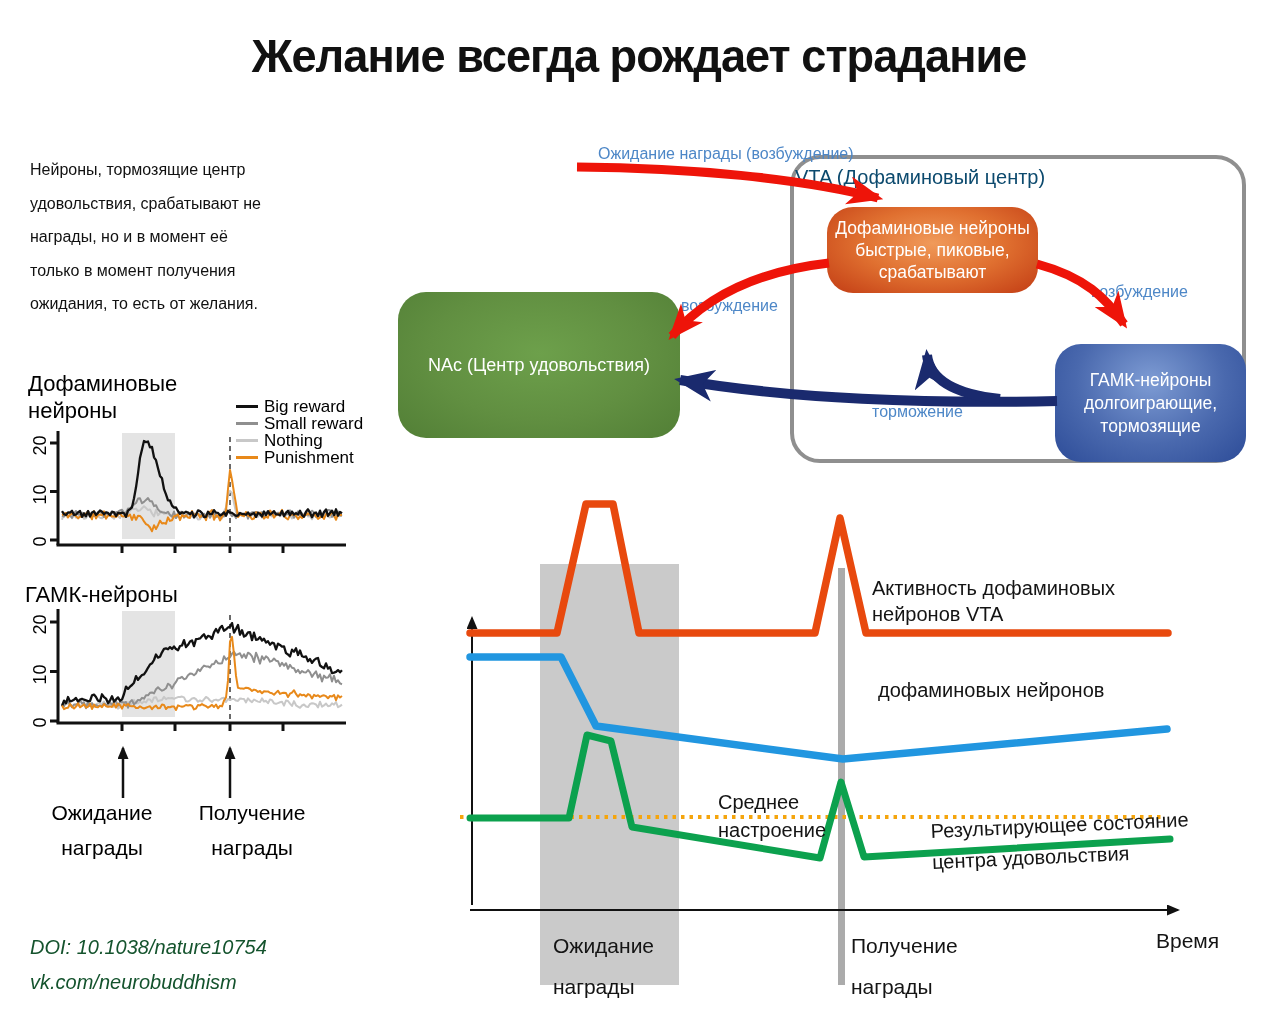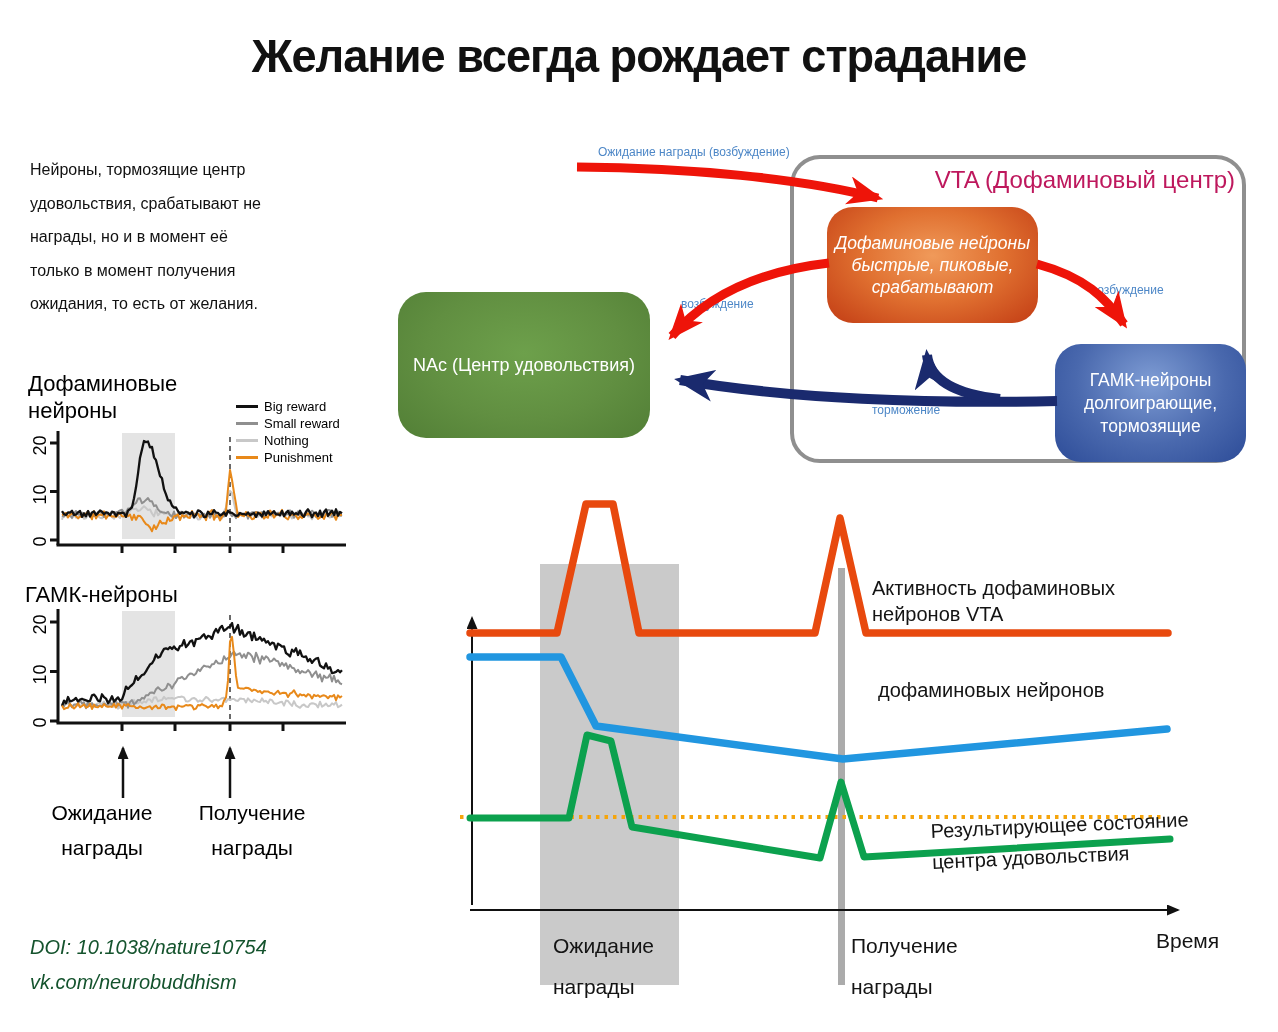--- a/index.html
+++ b/index.html
@@ -6,34 +6,34 @@
   .page{position:relative;width:1278px;height:1032px;background:#fff;overflow:hidden;
         font-family:"Liberation Sans",sans-serif;color:#111;}
   .abs{position:absolute;}
   .title{left:0;top:28px;width:1278px;text-align:center;font-size:47px;font-weight:bold;
          letter-spacing:-1px;transform:scaleX(.96);}
   .intro{left:30px;top:153px;width:340px;font-size:16px;line-height:33.5px;}
   .chart-title{font-size:22px;line-height:27px;color:#000;}
   .ytick{width:40px;text-align:center;font-size:18px;transform:rotate(-90deg);color:#000;}
   .legend-row{display:flex;align-items:center;height:17px;}
   .legend-swatch{display:inline-block;width:22px;height:3.6px;margin-right:6px;}
-  .legend-label{font-size:13px;color:#000;}
+  .legend-label{font-size:17px;color:#000;}
   .ev-label{width:120px;text-align:center;font-size:21px;line-height:35px;color:#000;}
   .footer{font-size:20px;font-style:italic;line-height:35px;color:#14532d;}
   .vta-box{border:4px solid #8f8f8f;border-radius:30px;background:#fff;}
-  .vta-label{text-align:right;font-size:24px;color:#be185d;}
+  .vta-label{text-align:left;font-size:20px;color:#0c4a6e;}
   .node{display:flex;flex-direction:column;align-items:center;justify-content:center;
         color:#fff;text-align:center;}
   .node-orange{border-radius:26px;font-size:17.5px;line-height:22px;
     background:radial-gradient(ellipse at 50% 42%,#f09a5a 0%,#e07030 48%,#c23c14 100%);}
   .node-green{border-radius:28px;font-size:18px;line-height:23px;
     background:radial-gradient(ellipse at 50% 42%,#6da04b 0%,#618f41 55%,#527f36 100%);}
   .node-blue{border-radius:26px;font-size:17.5px;line-height:23px;
     background:radial-gradient(ellipse at 50% 32%,#7e9cd4 0%,#4a69ae 55%,#2d4c98 100%);}
-  .blue-label{font-size:12px;color:#4d87c7;white-space:nowrap;}
+  .blue-label{font-size:16px;color:#4d87c7;white-space:nowrap;}
   .sch-label{font-size:20px;line-height:26px;color:#141414;white-space:nowrap;}
   svg{display:block;}
 </style>
 </head>
 <body>
 
 <div class="page">
 
   <div class="abs title">Желание всегда рождает страдание</div>
 
@@ -124,27 +124,27 @@
 
   <div class="abs footer" style="left:30px;top:930px;">
     <div>DOI: 10.1038/nature10754</div>
     <div>vk.com/neurobuddhism</div>
   </div>
 
   <div class="abs vta-box" style="left:790px;top:155px;width:448px;height:300px;"></div>
   <div class="abs vta-label" style="left:795px;top:166px;width:440px;">VTA (Дофаминовый центр)</div>
   <div class="abs blue-label" style="left:598px;top:145px;">Ожидание награды (возбуждение)</div>
 
-  <div class="abs node node-orange" style="left:827px;top:207px;width:211px;height:116px;font-style:italic;">
+  <div class="abs node node-orange" style="left:827px;top:207px;width:211px;height:86px;">
     <span>Дофаминовые нейроны</span>
     <span>быстрые, пиковые,</span>
     <span>срабатывают</span>
   </div>
 
-  <div class="abs node node-green" style="left:398px;top:292px;width:252px;height:146px;">
+  <div class="abs node node-green" style="left:398px;top:292px;width:282px;height:146px;">
     <span>NAc (Центр удовольствия)</span>
   </div>
 
   <div class="abs node node-blue" style="left:1055px;top:344px;width:191px;height:118px;">
     <span>ГАМК-нейроны</span>
     <span>долгоиграющие,</span>
     <span>тормозящие</span>
   </div>
 
   <div class="abs blue-label" style="left:681px;top:297px;">возбуждение</div>
@@ -185,20 +185,24 @@
       </g>
   </svg>
 
   <div class="abs sch-label" style="left:872px;top:575px;">
     <div>Активность дофаминовых</div>
     <div>нейронов VTA</div>
   </div>
   <div class="abs sch-label" style="left:878px;top:677px;">
     <div>дофаминовых нейронов</div>
   </div>
+  <div class="abs sch-label" style="left:718px;top:788px;line-height:28px;">
+    <div>Среднее</div>
+    <div>настроение</div>
+  </div>
   <div class="abs sch-label" style="left:930px;top:816px;line-height:31px;transform:rotate(-2.6deg);transform-origin:left top;">
     <div>Результирующее состояние</div>
     <div>центра удовольствия</div>
   </div>
   <div class="abs sch-label" style="left:553px;top:925px;font-size:21px;line-height:41px;">
     <div>Ожидание</div>
     <div>награды</div>
   </div>
   <div class="abs sch-label" style="left:851px;top:925px;font-size:21px;line-height:41px;">
     <div>Получение</div>

